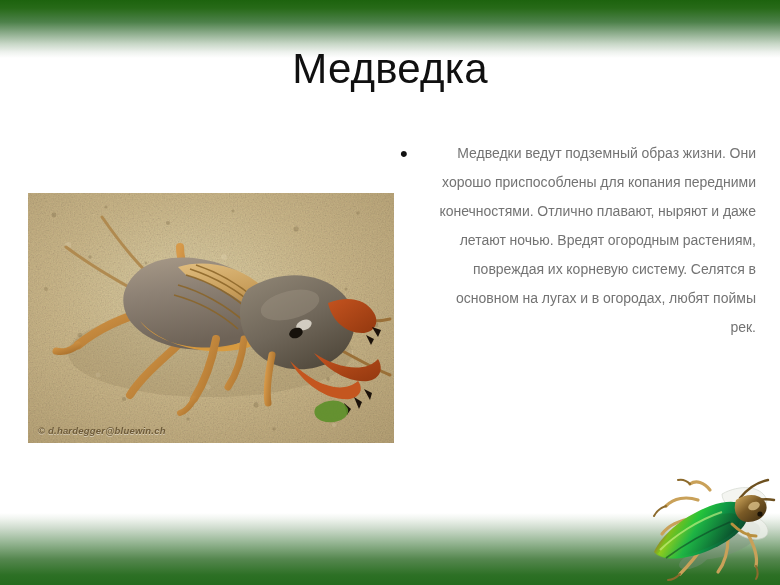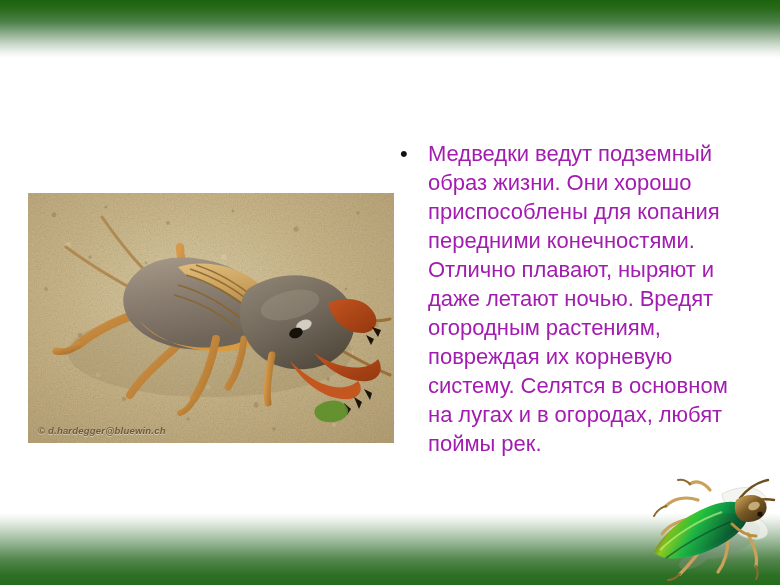--- a/index.html
+++ b/index.html
@@ -103,24 +103,24 @@
   .bullet-mark {
     flex: 0 0 auto;
     width: 28px;
     font-size: 22px;
     line-height: 29px;
     color: #111111;
     text-align: left;
   }
   .bullet-text {
     flex: 1 1 auto;
-    font-size: 22px;
+    font-size: 14px;
     line-height: 29px;
-    color: #a21caf;
-    text-align: left;
+    color: #737373;
+    text-align: right;
     word-spacing: -0.2px;
   }
 
   
   #beetle {
     position: absolute;
     left: 636px;
     top: 478px;
     width: 144px;
     height: 107px;
@@ -130,20 +130,21 @@
 </style>
 </head>
 <body>
 
 <div id="slide">
 
   <div class="band band-top"></div>
 
   <div class="band band-bottom"></div>
 
+  <div id="title">Медведка</div>
 
   <div id="photo-frame">
     <svg class="photo-svg" viewBox="0 0 366 250" preserveAspectRatio="none">
       <defs>
         <radialGradient id="sandBase" cx="45%" cy="40%" r="85%">
           <stop offset="0%" stop-color="#ded0a6"></stop>
           <stop offset="45%" stop-color="#cdb98c"></stop>
           <stop offset="100%" stop-color="#b6a175"></stop>
         </radialGradient>
         <filter id="grain" x="0" y="0" width="100%" height="100%">

